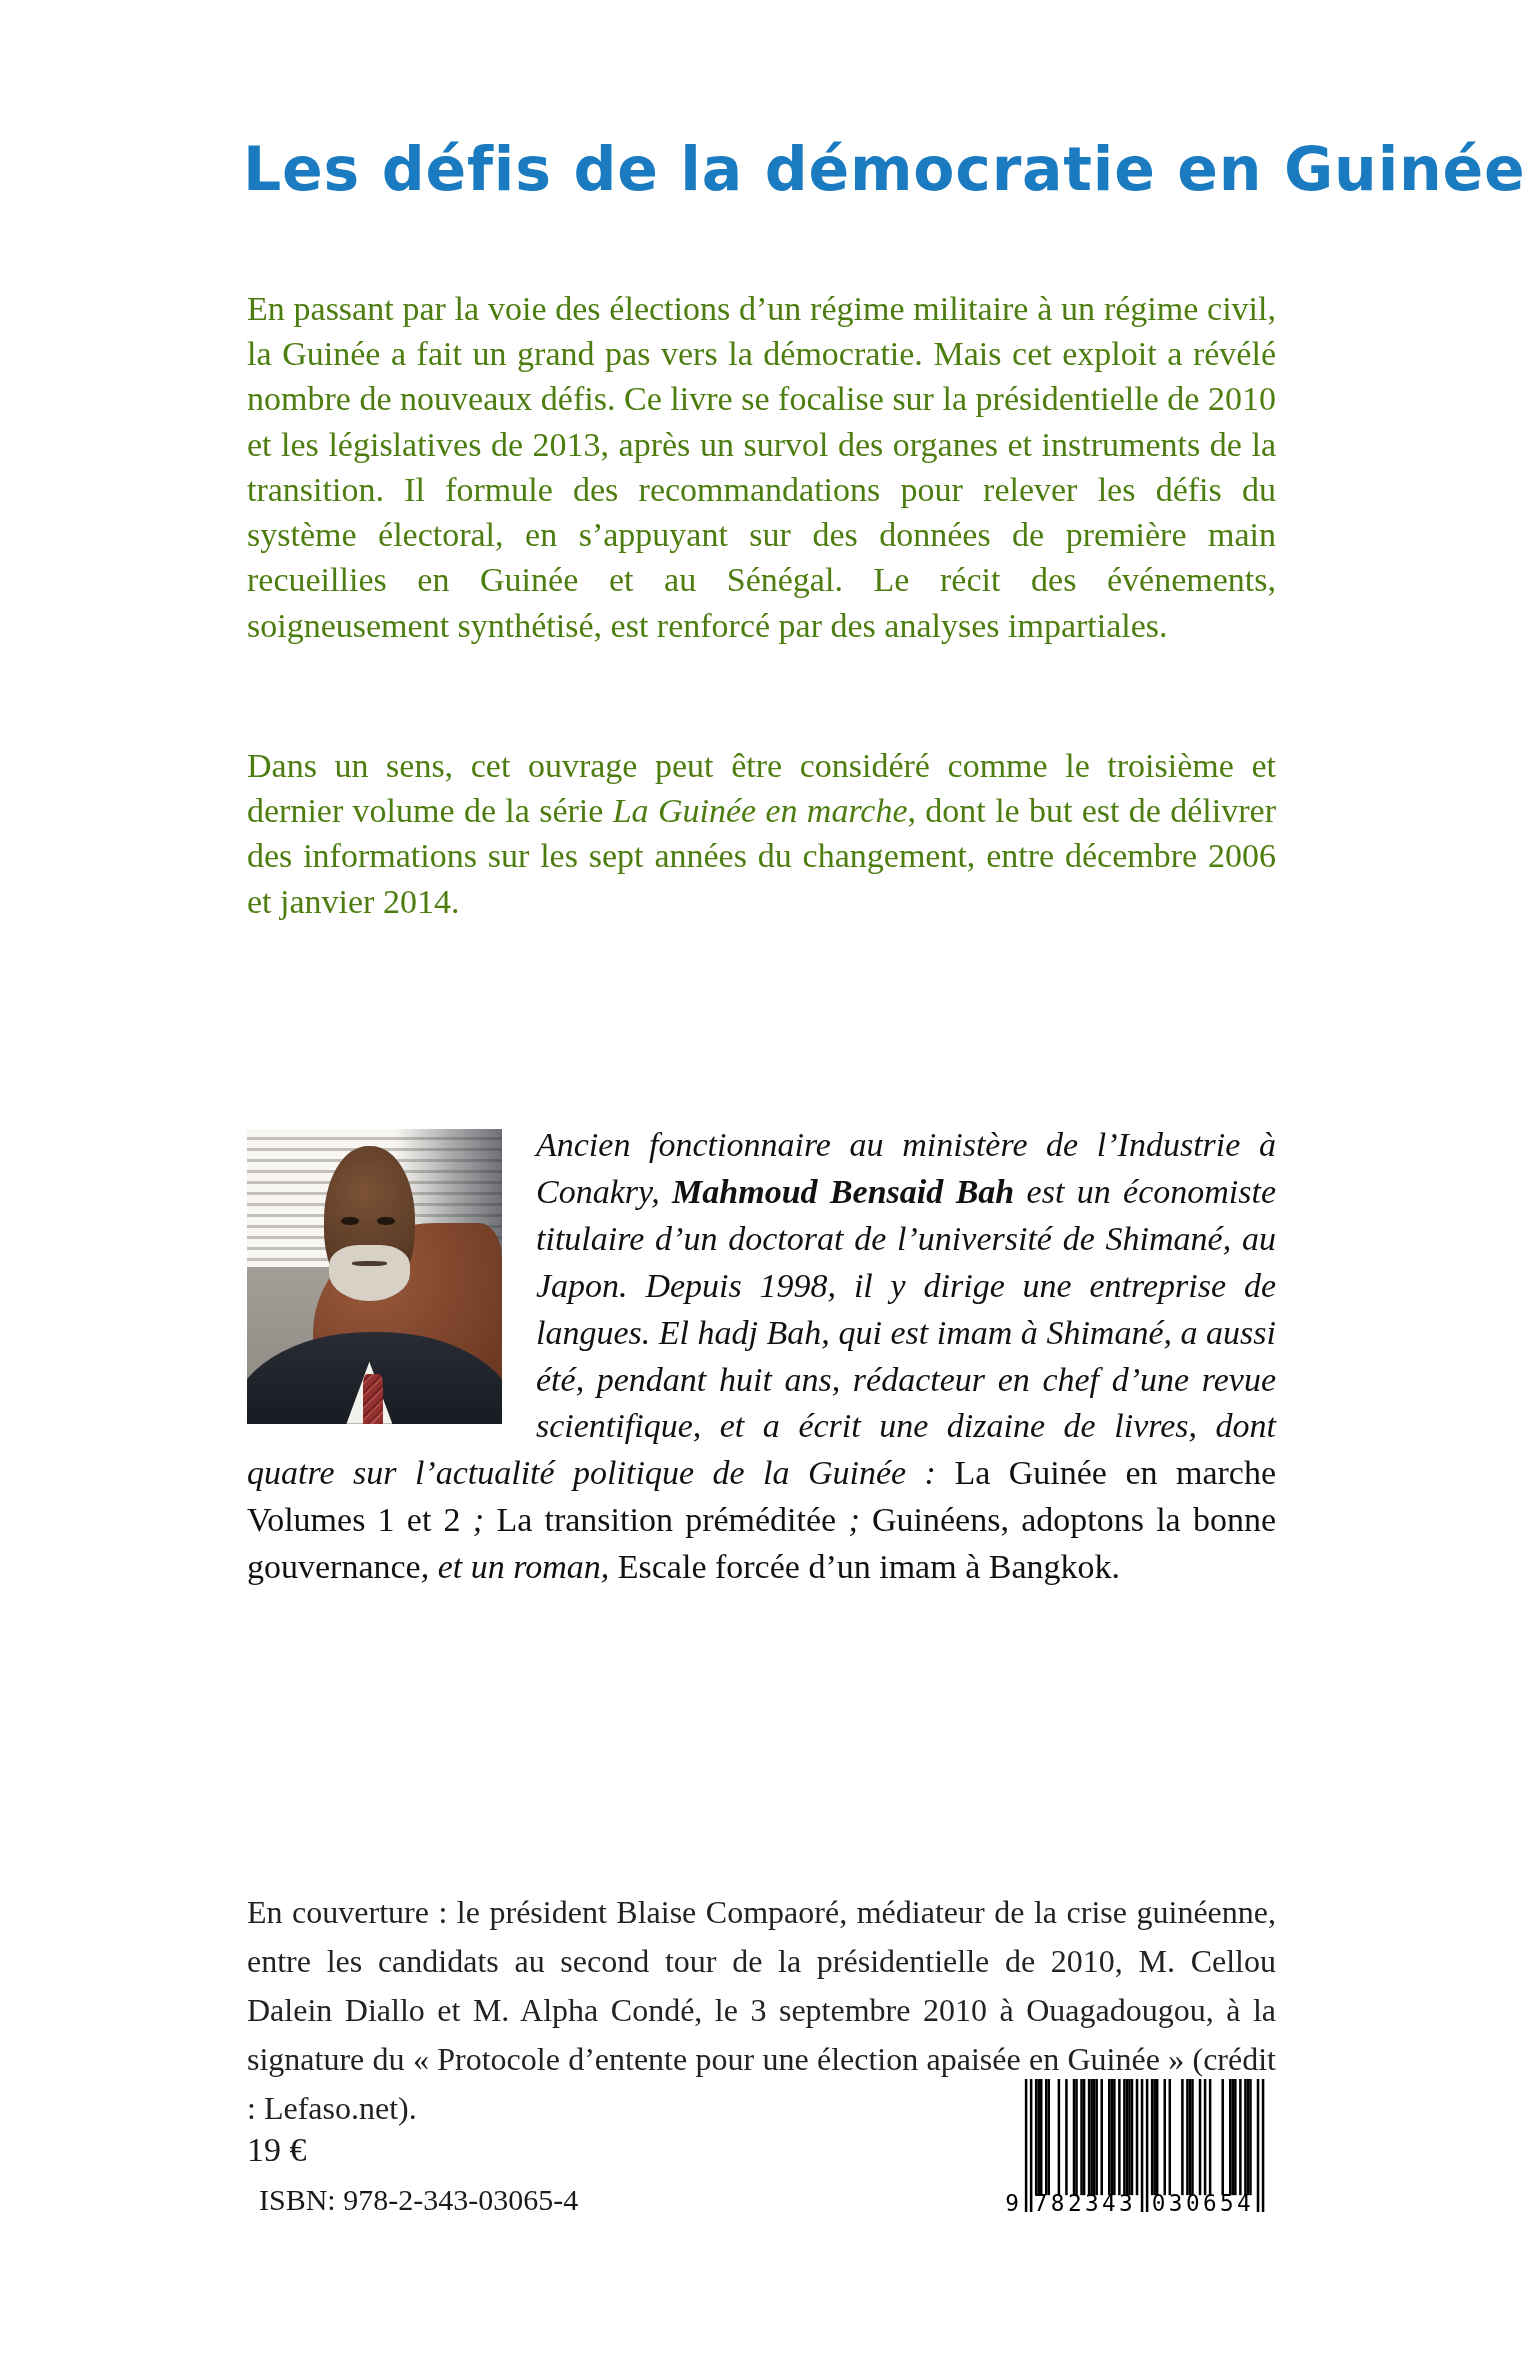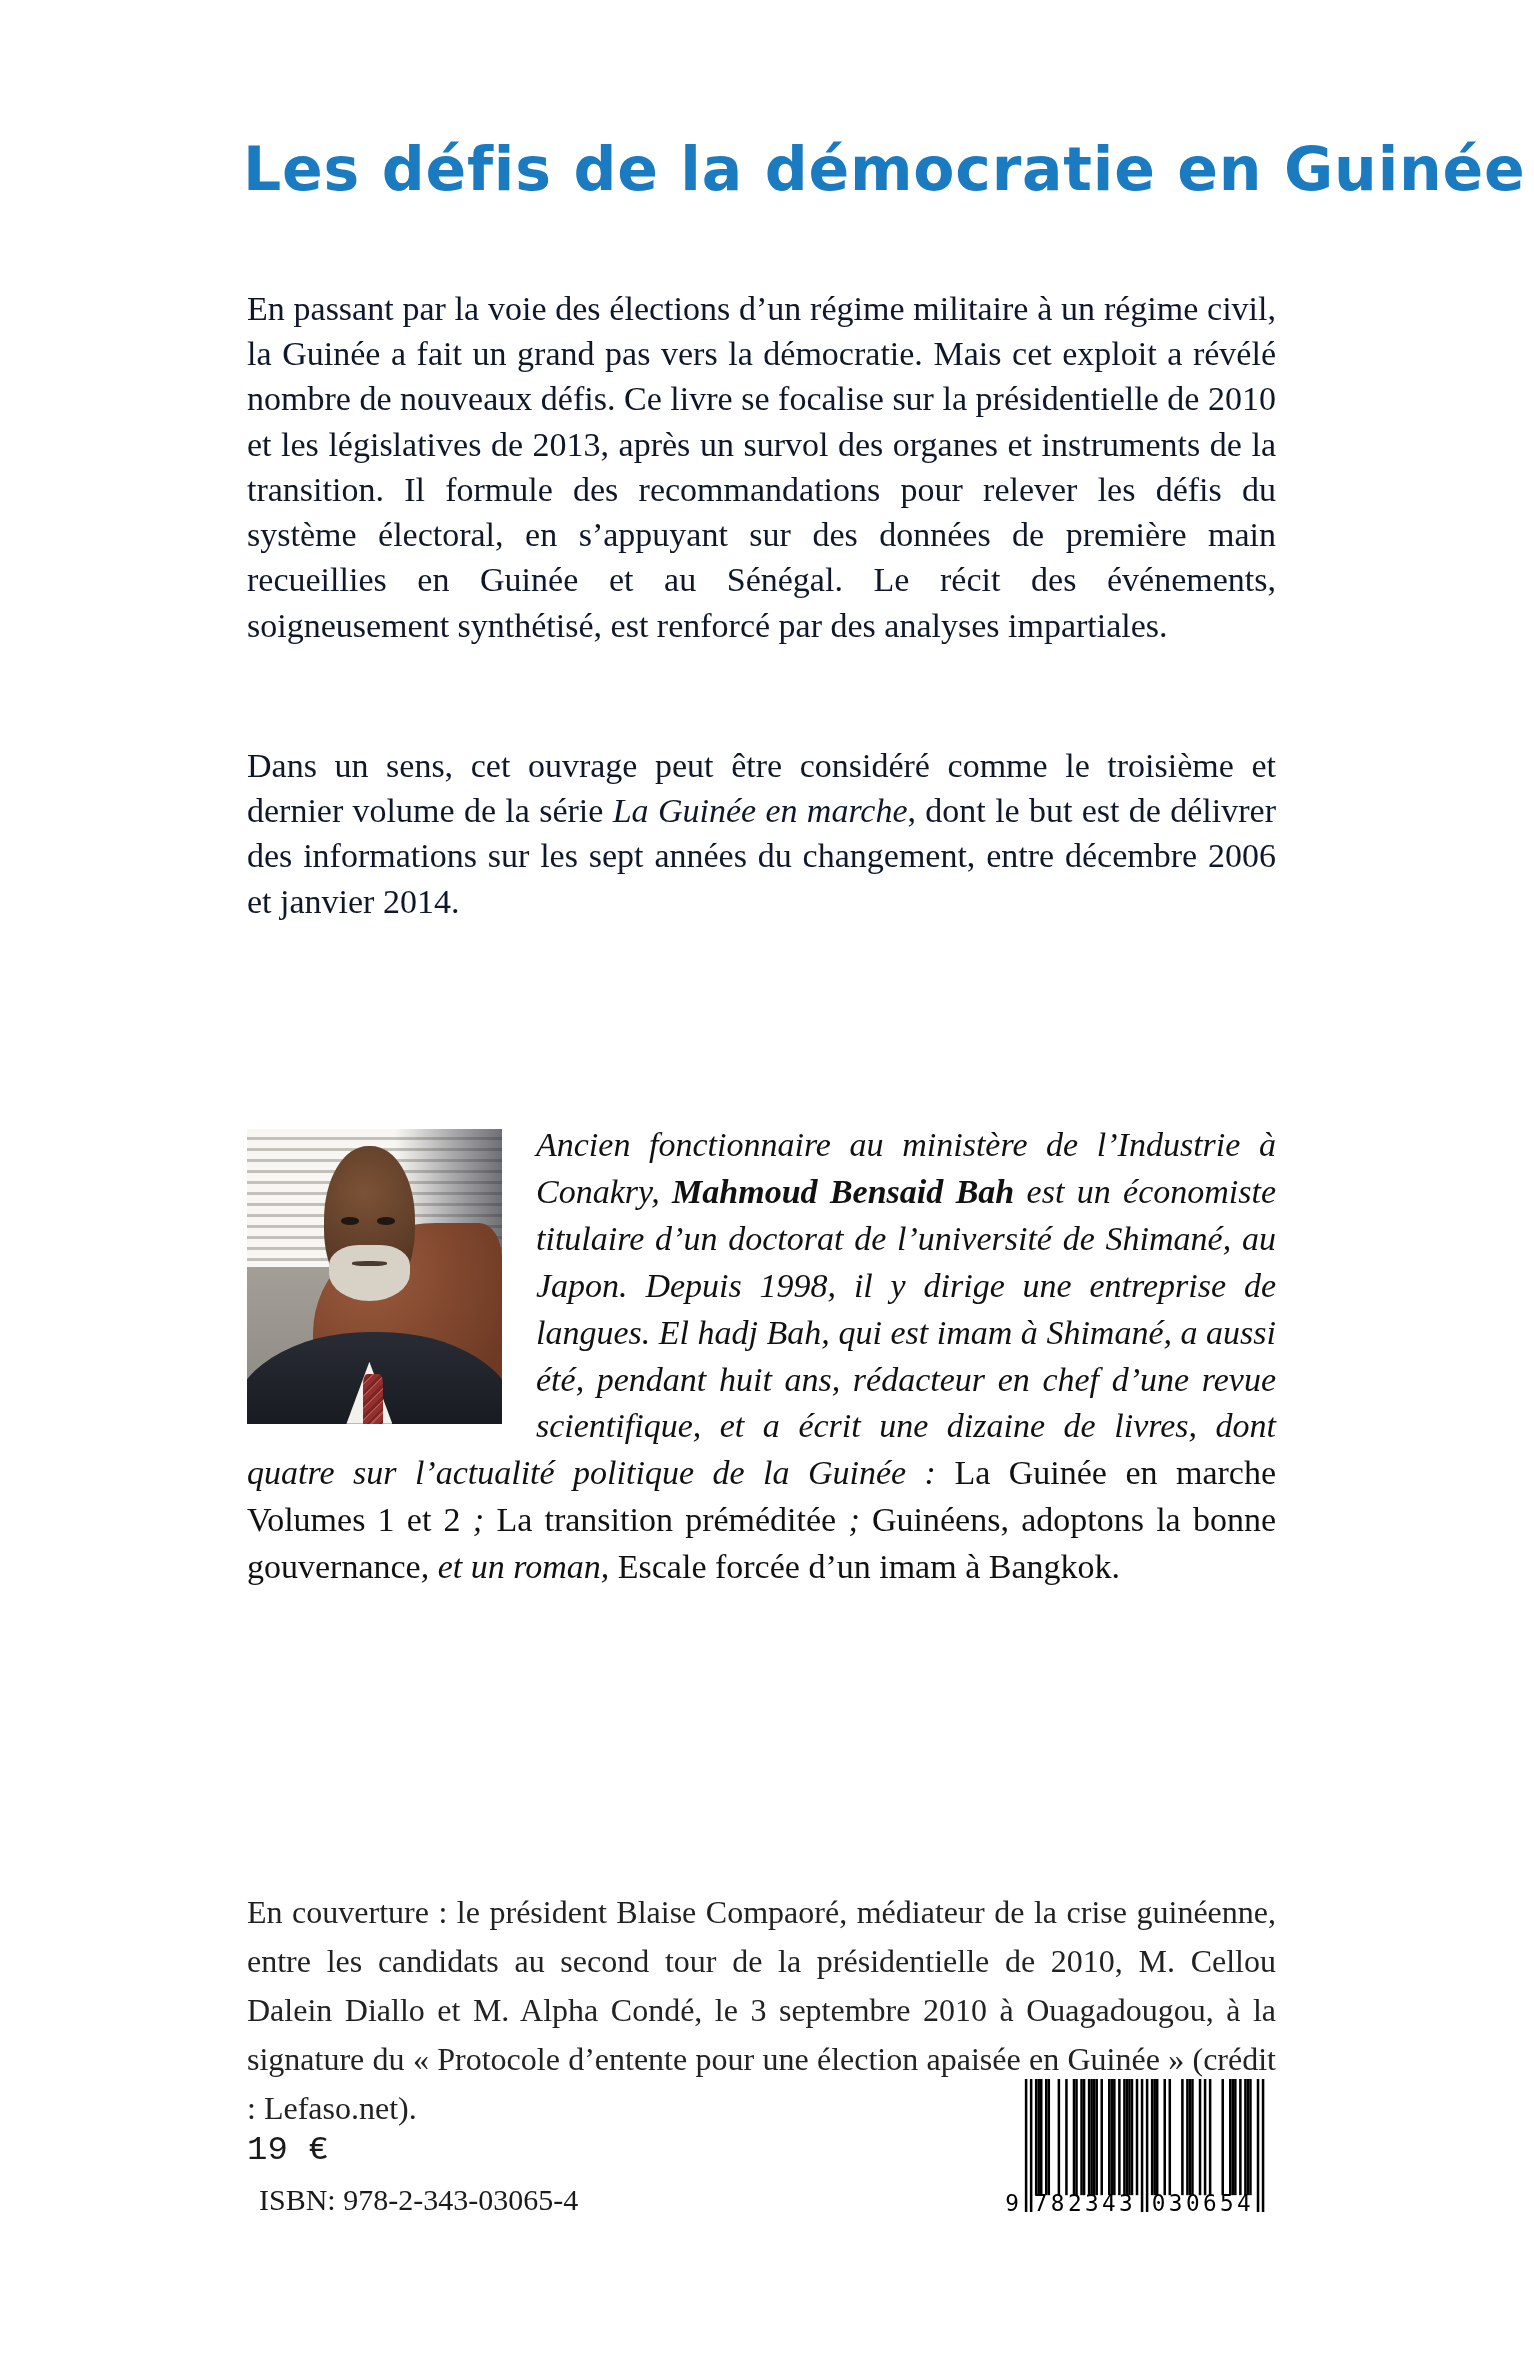--- a/index.html
+++ b/index.html
@@ -21,21 +21,21 @@
     font-size:60px;
     letter-spacing:0.8px;
     color:#1a7bc0;
     white-space:nowrap;
   }
   .body-par{
     left:247px; width:1029px;
     font-size:34px;
     line-height:1.33;
     text-align:justify;
-    color:#0f172a;
+    color:#4d7c0f;
   }
   #synopsis-1{top:252px;}
   #synopsis-2{top:709px;}
   .italic{font-style:italic;}
   #bio-block{
     left:247px; top:1089px; width:1029px;
     font-size:34px;
     line-height:1.38;
     text-align:justify;
     font-style:italic;
@@ -111,21 +111,20 @@
   #credit{
     left:247px; top:1856px; width:1029px;
     font-size:32px;
     line-height:1.53;
     text-align:justify;
     color:#222;
   }
   #price{
     left:247px; top:2131px;
     font-size:34px;
-    font-family:Liberation Mono, monospace;
   }
   #isbn{
     left:259px; top:2183px;
     font-size:30px;
   }
   #barcode{
     left:1007px; top:2079px; width:262px; height:149px;
     background:#ffffff;
   }
   #barcode-bars{position:absolute; left:17px; top:0; width:242px; height:133px;}

